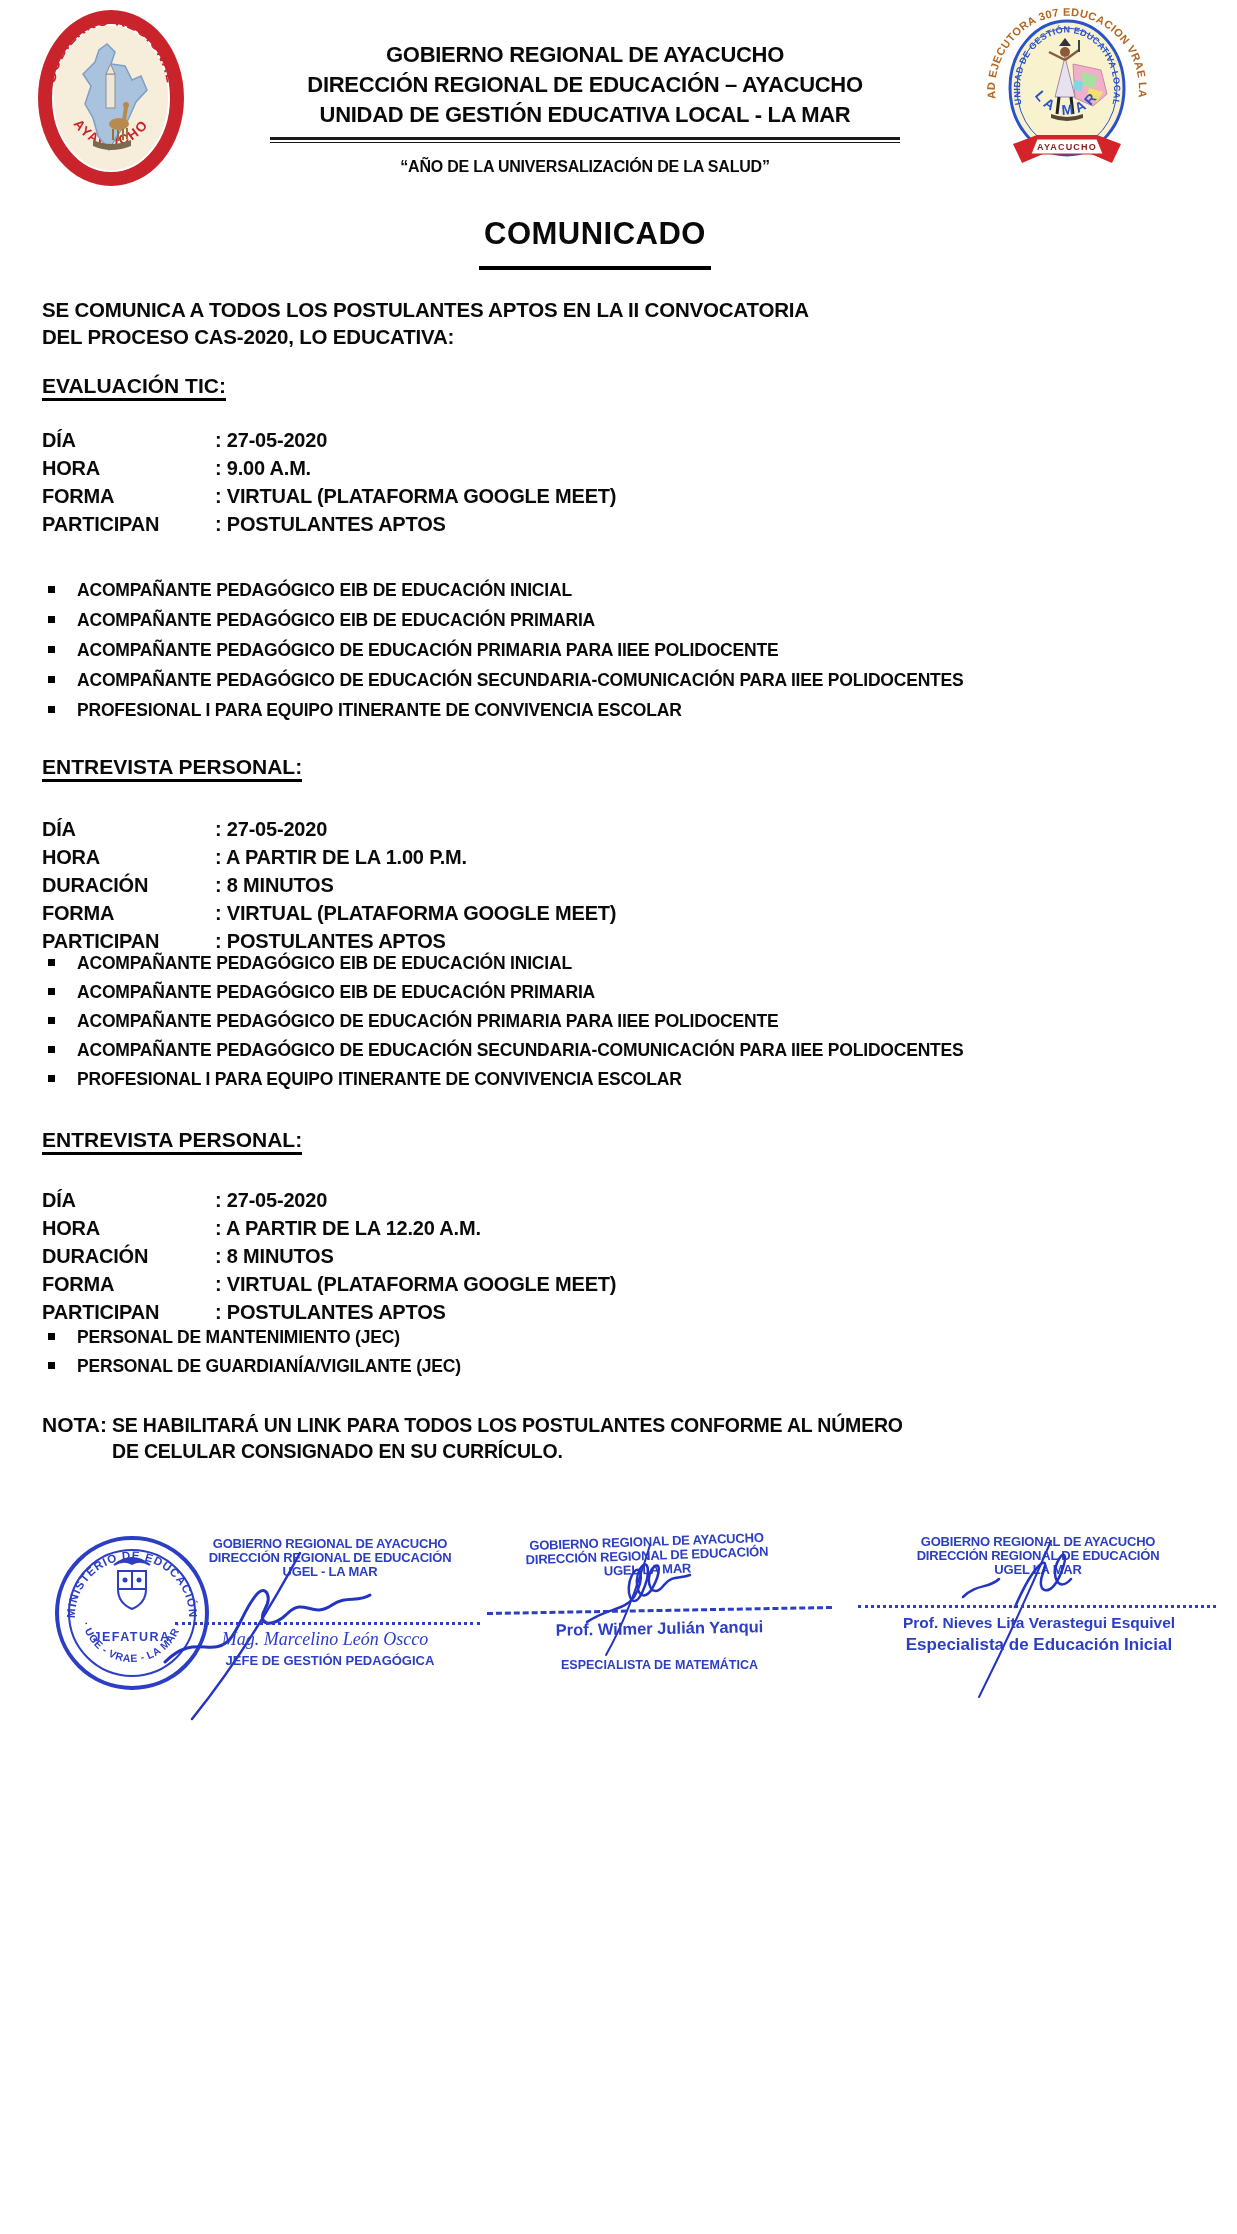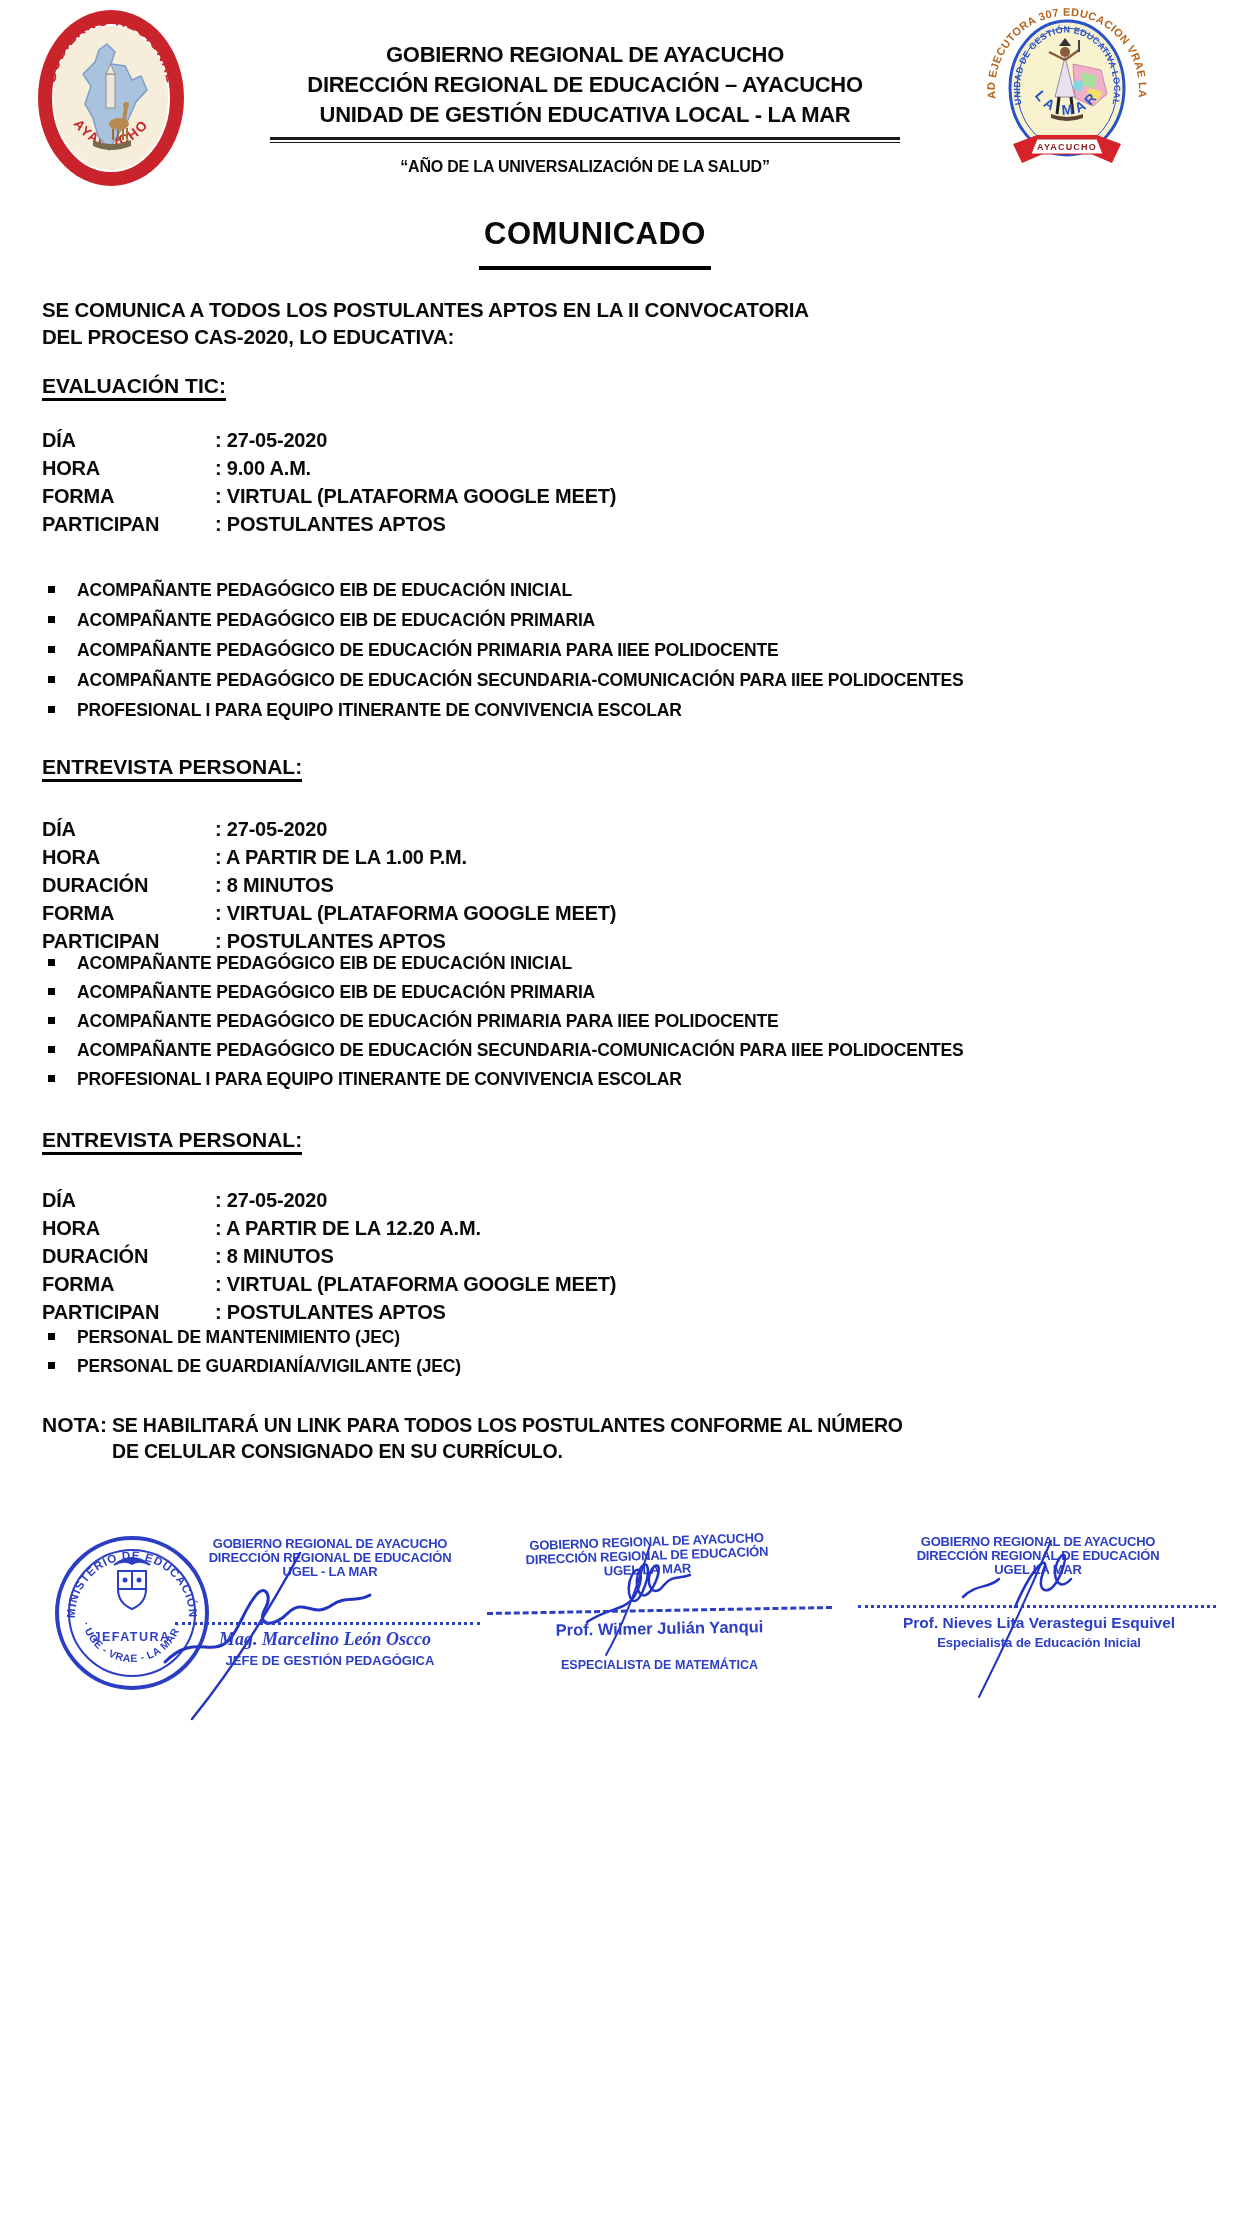--- a/index.html
+++ b/index.html
@@ -37,32 +37,32 @@
   
   .sig-col{position:absolute;top:1525px;color:#2c3ec4;}
   .sig-col .stamp{position:absolute;text-align:center;font-size:13px;line-height:14px;letter-spacing:-0.2px;}
   .sig-col .divider-dot{position:absolute;border-bottom:3px dotted #2c3ec4;}
   .sig-col .divider-dash{position:absolute;border-bottom:3px dashed #2c3ec4;}
   .sig-col .name{position:absolute;text-align:center;}
   .sig-col .role{position:absolute;text-align:center;}
   #sig1{left:30px;width:460px;height:235px;}
   #sig1 .stamp{left:150px;top:12px;width:300px;}
   #sig1 .divider-dot{left:145px;top:97px;width:305px;}
-  #sig1 .name{left:135px;top:104px;width:320px;font-family:"Liberation Serif",serif;font-style:italic;font-size:18px;font-weight:bold;}
+  #sig1 .name{left:135px;top:104px;width:320px;font-family:"Liberation Serif",serif;font-style:italic;font-size:18px;font-weight:normal;}
   #sig1 .role{left:140px;top:128px;width:320px;font-size:13px;}
   #sig2{left:487px;width:380px;height:235px;}
   #sig2 .stamp{left:5px;top:10px;width:310px;transform:rotate(-2deg);}
   #sig2 .divider-dash{left:0;top:84px;width:345px;transform:rotate(-1deg);}
   #sig2 .name{left:0;top:94px;width:345px;font-size:16.5px;transform:rotate(-1deg);}
   #sig2 .role{left:0;top:117px;width:345px;font-size:12.5px;margin-top:16px;}
   #sig3{left:858px;width:375px;height:235px;}
   #sig3 .stamp{left:10px;top:10px;width:340px;}
   #sig3 .divider-dot{left:0;top:80px;width:358px;}
   #sig3 .name{left:0;top:89px;width:362px;font-size:15.5px;}
-  #sig3 .role{left:0;top:110px;width:362px;font-size:13px;}
+  #sig3 .role{left:0;top:110px;width:362px;font-size:17px;}
   .sigsvg{position:absolute;}
 </style>
 </head>
 <body>
 
 <div class="page">
 
   <svg class="logo-left" width="152" height="180" viewBox="0 0 152 180">
     <ellipse cx="76" cy="90" rx="73" ry="88" fill="#c9242b"></ellipse>
     <ellipse cx="76" cy="90" rx="58" ry="73" fill="#f6eedb" stroke="#ffffff" stroke-width="2"></ellipse>

